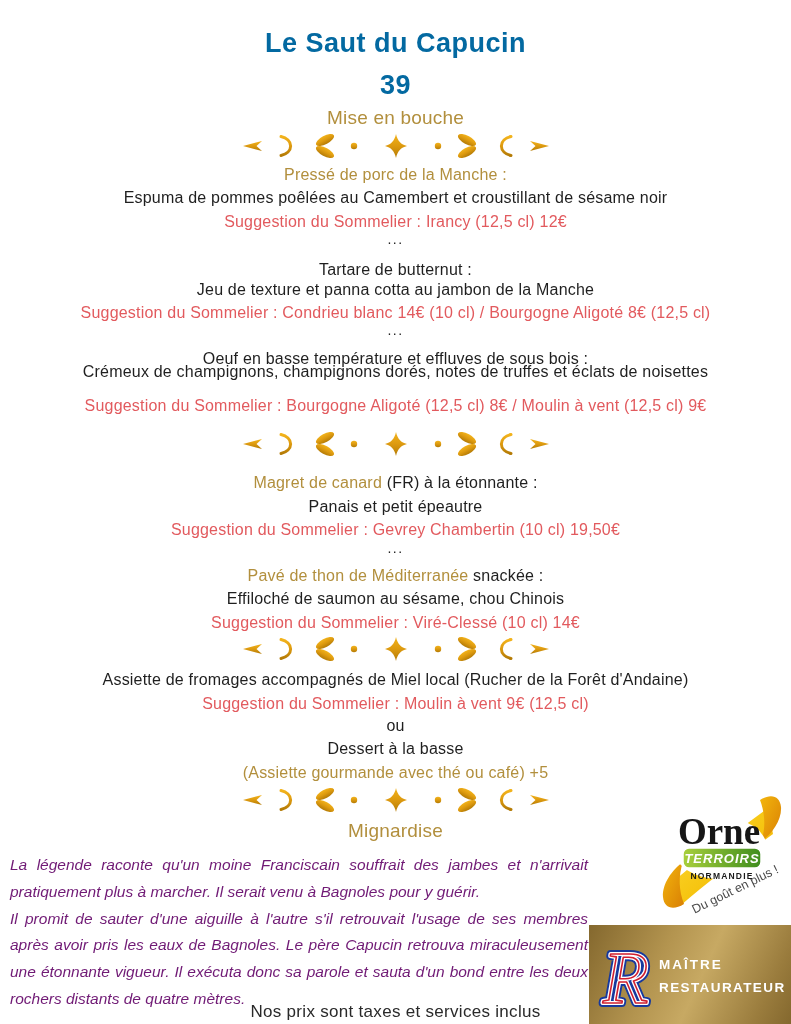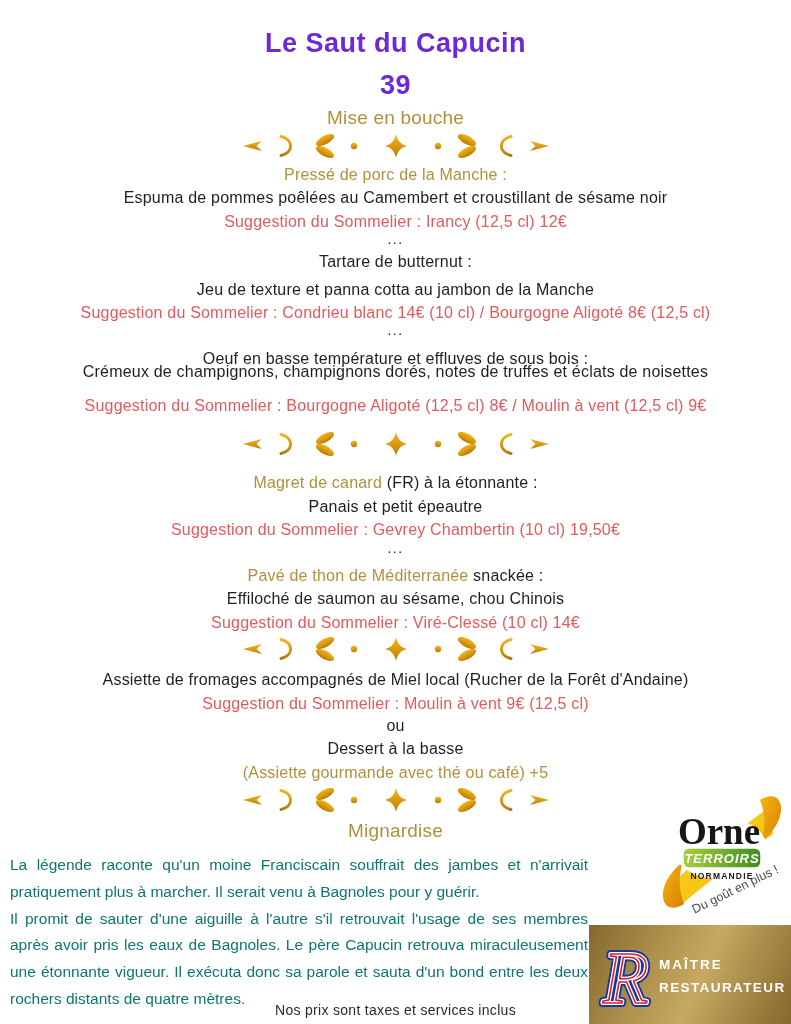--- a/index.html
+++ b/index.html
@@ -6,33 +6,33 @@
   body{
     width:791px;height:1024px;background:#ffffff;
     font-family:"Liberation Sans",sans-serif;
     position:relative;overflow:hidden;
     color:#1f1f1f;
   }
   .line{
     position:absolute;left:0;right:0;text-align:center;
     font-size:16px;letter-spacing:.2px;white-space:nowrap;
   }
-  .title{font-size:27px;font-weight:bold;letter-spacing:.5px;color:#6d28d9;}
+  .title{font-size:27px;font-weight:bold;letter-spacing:.5px;color:#0369a1;}
   .heading{font-size:19px;color:var(--gold);}
   .gold{color:var(--gold);}
   .red{color:var(--red);}
   .ellipsis{font-size:14px;letter-spacing:1.5px;color:#222;}
   .divider{height:26px;}
   .divider svg{display:block;margin:0 auto;}
   .legend{
     position:absolute;left:10px;width:578px;top:852px;
-    font-size:15.5px;line-height:26.8px;text-align:justify;color:#0f766e;
+    font-size:15.5px;line-height:26.8px;text-align:justify;color:#701a75;font-style:italic;
   }
   .legend p{margin:0;}
-  .footer{font-size:14px;color:#2a2a2a;letter-spacing:.3px;}
+  .footer{font-size:17px;color:#2a2a2a;letter-spacing:.3px;}
   .orne-logo{position:absolute;left:656px;top:786px;width:132px;height:132px;}
   .maitre-box{
     position:absolute;left:589px;top:925px;width:202px;height:99px;
     background:linear-gradient(115deg,#84682e 0%,#b3944f 35%,#c7a963 55%,#9a7c3d 85%,#84682e 100%);
   }
   .maitre-box svg{display:block;}
 </style>
 </head>
 <body>
 
@@ -80,21 +80,21 @@
       <circle cx="197" cy="13" r="3.2" fill="url(#gold-grad)"></circle>
       <path d="M155,1 C156.5,8 160,11.5 166,13 C160,14.5 156.5,18 155,25 C153.5,18 150,14.5 144,13 C150,11.5 153.5,8 155,1 Z" fill="url(#gold-grad)"></path>
     </svg>
   </div>
 
   <div class="line gold" style="top:166px">Pressé de porc de la Manche :</div>
   <div class="line" style="top:189px">Espuma de pommes poêlées au Camembert et croustillant de sésame noir</div>
   <div class="line red" style="top:213px">Suggestion du Sommelier : Irancy (12,5 cl) 12€</div>
   <div class="line ellipsis" style="top:231px">...</div>
 
-  <div class="line" style="top:253px">Tartare de butternut :</div>
+  <div class="line" style="top:261px">Tartare de butternut :</div>
   <div class="line" style="top:281px">Jeu de texture et panna cotta au jambon de la Manche</div>
   <div class="line red" style="top:304px">Suggestion du Sommelier : Condrieu blanc 14€ (10 cl) / Bourgogne Aligoté 8€ (12,5 cl)</div>
   <div class="line ellipsis" style="top:322px">...</div>
 
   <div class="line" style="top:350px">Oeuf en basse température et effluves de sous bois :</div>
   <div class="line" style="top:363px">Crémeux de champignons, champignons dorés, notes de truffes et éclats de noisettes</div>
   <div class="line red" style="top:397px">Suggestion du Sommelier : Bourgogne Aligoté (12,5 cl) 8€ / Moulin à vent (12,5 cl) 9€</div>
 
   <div class="line divider" style="top:431px">
     <svg width="310" height="26" viewBox="0 0 310 26">

